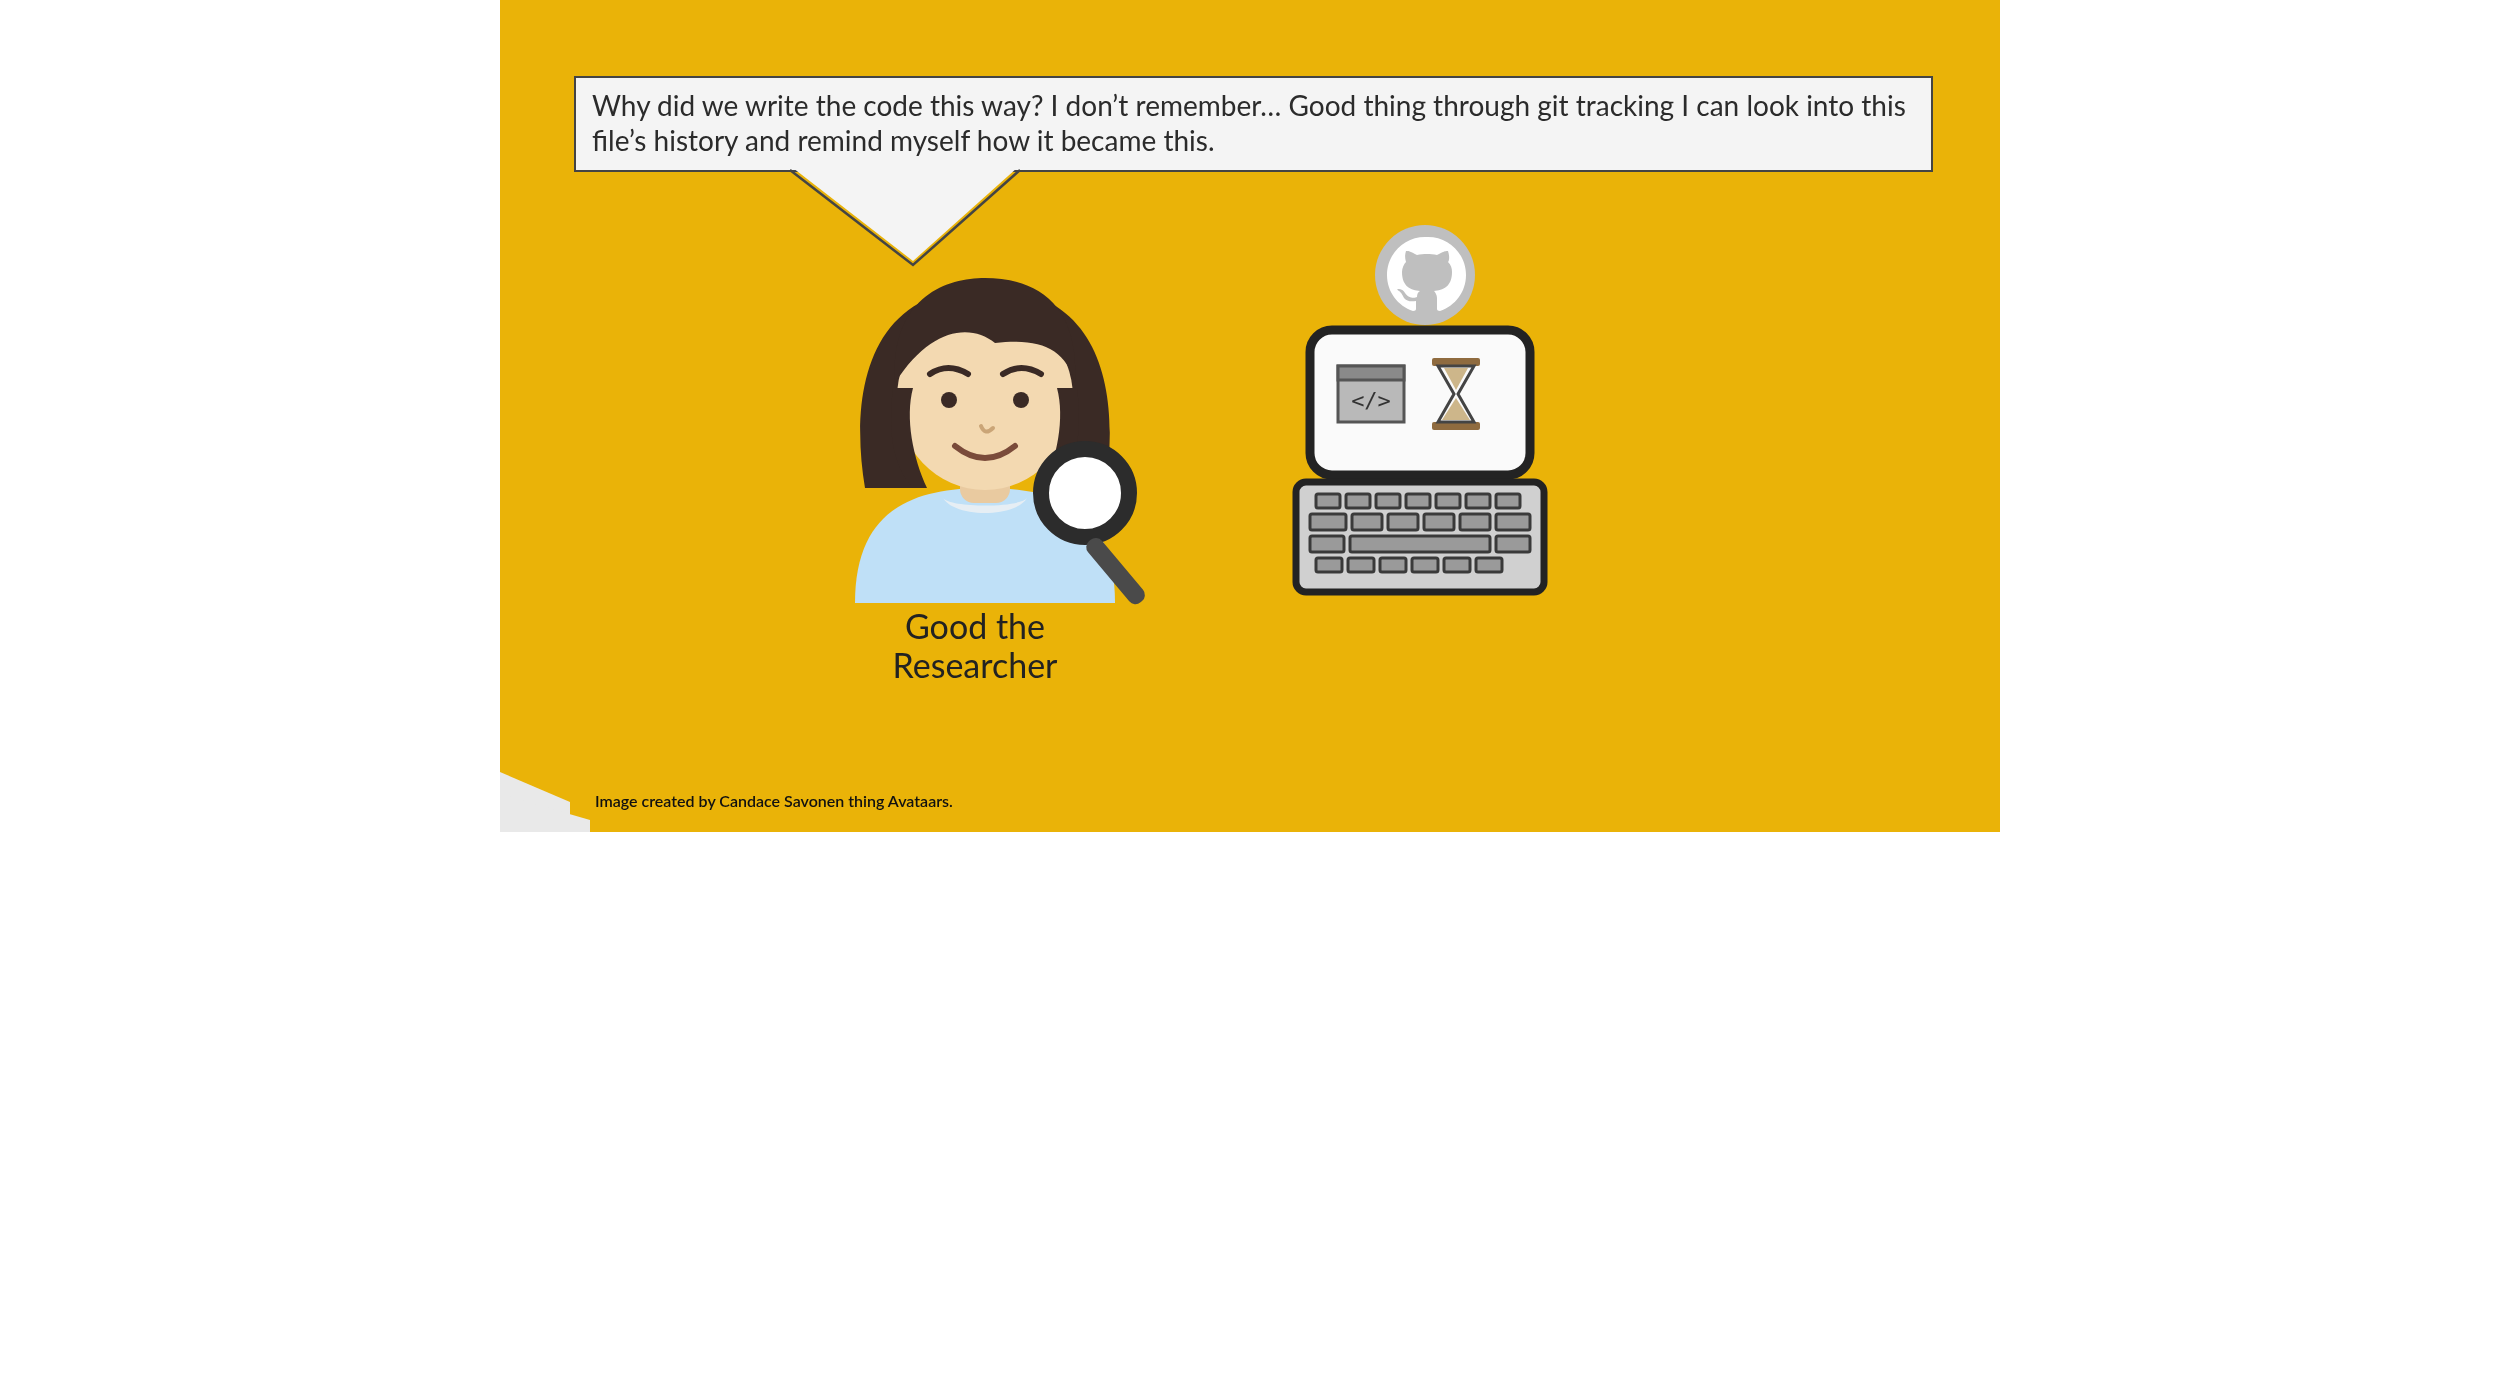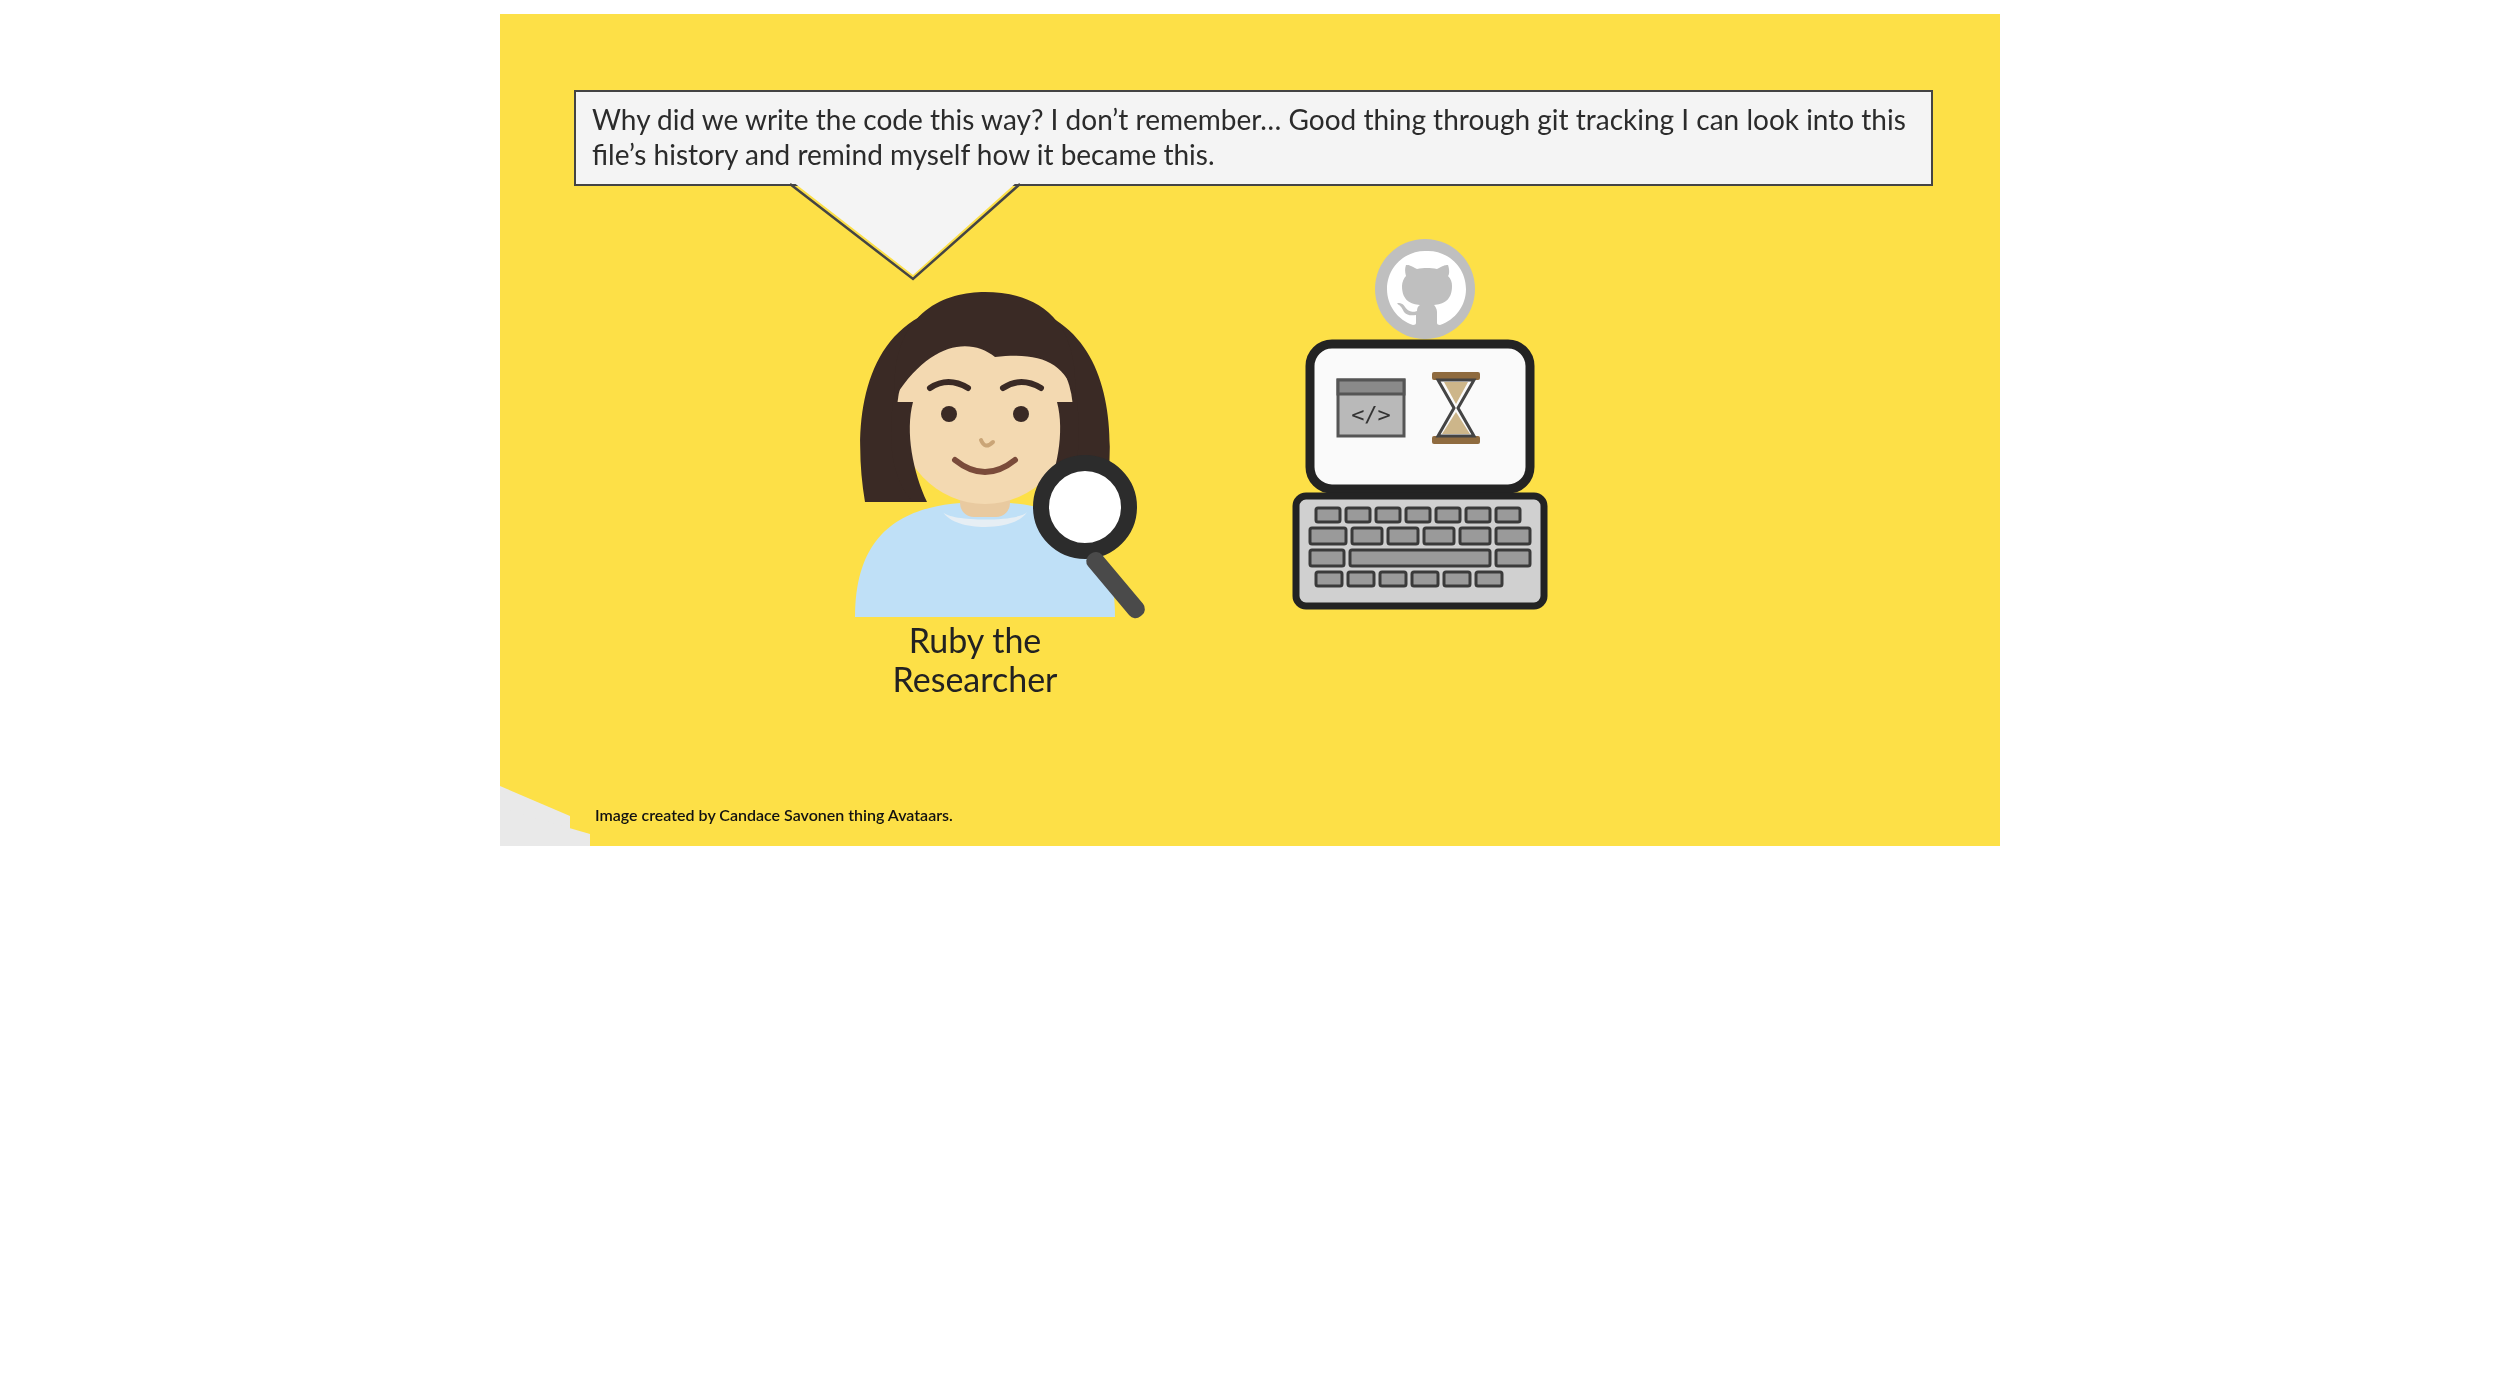--- a/index.html
+++ b/index.html
@@ -1,17 +1,17 @@
 <!DOCTYPE html>
 <html><head>
   <meta charset="utf-8">
   <style>
     * { box-sizing: border-box; margin: 0; padding: 0; }
     html, body { width: 100%; height: 100%; font-family: "Lato","Helvetica Neue",Arial,sans-serif; background: #fff; color: #222; }
-    .stage { position: relative; width: 1500px; height: 832px; margin: 14px auto; background: #fde047; }
+    .stage { position: relative; width: 1500px; height: 832px; margin: 0 auto; background: #eab308; }
 
     
     .speech {
       position: absolute; left: 74px; top: 76px; width: 1359px;
       border: 2px solid #444; background: #f4f4f4; padding: 10px 16px 12px;
       font-size: 28px; line-height: 1.25; color: #2b2b2b;
     }
     .speech-tail {
       position: absolute; left: 285px; top: 165px; width: 240px; height: 110px;
       pointer-events: none;
@@ -78,21 +78,21 @@
       <path d="M98 200 C92 250 100 280 118 300 L132 300 C118 270 110 230 118 200 Z" fill="#3a2a25"></path>
       <path d="M282 200 C288 250 280 280 262 300 L248 300 C262 270 270 230 262 200 Z" fill="#3a2a25"></path>
 
       <g transform="translate(225,250)">
         <circle cx="65" cy="55" r="44" fill="#fff" stroke="#2c2c2c" stroke-width="16"></circle>
         <rect x="84" y="94" width="18" height="80" rx="8" fill="#4a4a4a" transform="rotate(-40 93 130)"></rect>
       </g>
     </svg>
   </div>
 
-  <div class="persona-caption">Ruby the Researcher</div>
+  <div class="persona-caption">Good the Researcher</div>
 
   <div class="workstation">
     <svg viewBox="0 0 260 390" width="260" height="390">
 
       <g transform="translate(85,0)">
         <circle cx="50" cy="50" r="50" fill="#bfbfbf"></circle>
         <path fill="#fff" d="M50 12c-21 0-38 17-38 38 0 17 11 31 26 36 2 0 3-1 3-2v-8c-11 2-13-5-13-5-2-4-4-5-4-5-4-2 0-2 0-2 4 0 6 4 6 4 4 6 10 5 12 4 0-3 1-5 3-6-9-1-18-4-18-19 0-4 2-8 4-10 0-1-2-5 0-11 0 0 3-1 11 4 3-1 7-1 10-1s7 0 10 1c8-5 11-4 11-4 2 6 1 10 0 11 3 3 4 6 4 10 0 15-9 18-18 19 1 1 3 4 3 7v11c0 1 1 2 3 2 15-5 26-19 26-36 0-21-17-38-38-38z"></path>
       </g>
 
       <g transform="translate(10,105)">

